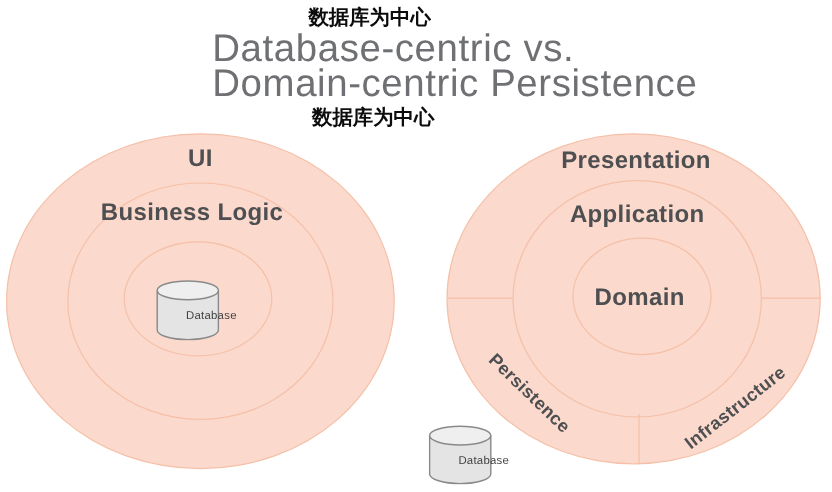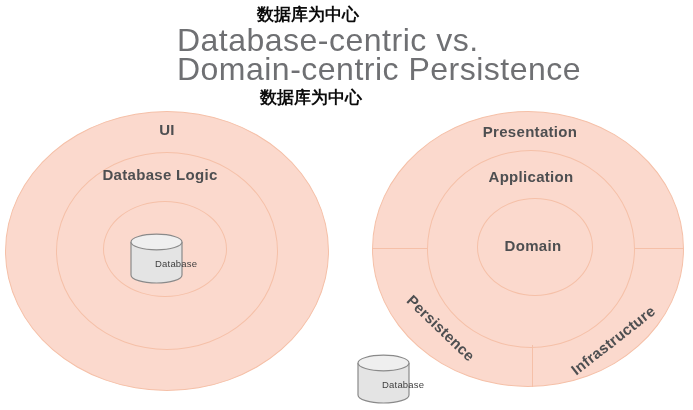--- a/index.html
+++ b/index.html
@@ -54,21 +54,21 @@
   .l-inner  { left: 103px; top: 201px; width: 124px; height: 96px; }
 
   
   .r-outer  { left: 372px; top: 111px; width: 312px; height: 276px; }
   .r-middle { left: 427px; top: 150px; width: 208px; height: 198px; }
   .r-inner  { left: 477px; top: 198px; width: 116px; height: 98px; }
 
   .ring-label {
     position: absolute;
     transform: translateX(-50%);
-    font-size: 15px;
+    font-size: 20px;
     font-weight: bold;
     letter-spacing: 0.3px;
     color: var(--label-text, #4e4f51);
     white-space: nowrap;
   }
   .lbl-ui             { left: 167px; top: 121px; }
   .lbl-business-logic { left: 160px; top: 166px; }
   .lbl-data-access    { left: 158px; top: 209px; }
   .lbl-presentation   { left: 530px; top: 123px; }
   .lbl-application    { left: 531px; top: 168px; }
@@ -121,21 +121,21 @@
     <span>Domain-centric Persistence</span>
   </div>
   <div class="cn-title cn-bottom">数据库为中心</div>
 
   <div class="diagram">
     <div class="ellipse l-outer"></div>
     <div class="ellipse l-middle"></div>
     <div class="ellipse l-inner"></div>
 
     <div class="ring-label lbl-ui">UI</div>
-    <div class="ring-label lbl-business-logic">Database Logic</div>
+    <div class="ring-label lbl-business-logic">Business Logic</div>
 
     <div class="cylinder cyl-left">
       <svg width="53" height="51" viewBox="0 0 53 51">
         <path d="M1 9 L1 42 A25.5 8 0 0 0 52 42 L52 9" style="fill: var(--cylinder-fill, #e4e4e4); stroke: var(--cylinder-border, #8a8a8a); stroke-width: 1.2;"></path>
         <ellipse cx="26.5" cy="9" rx="25.5" ry="7.8" style="fill: var(--cylinder-top-fill, #efefef); stroke: var(--cylinder-border, #8a8a8a); stroke-width: 1.2;"></ellipse>
       </svg>
       <div class="cyl-label">Database</div>
     </div>
   </div>
 

